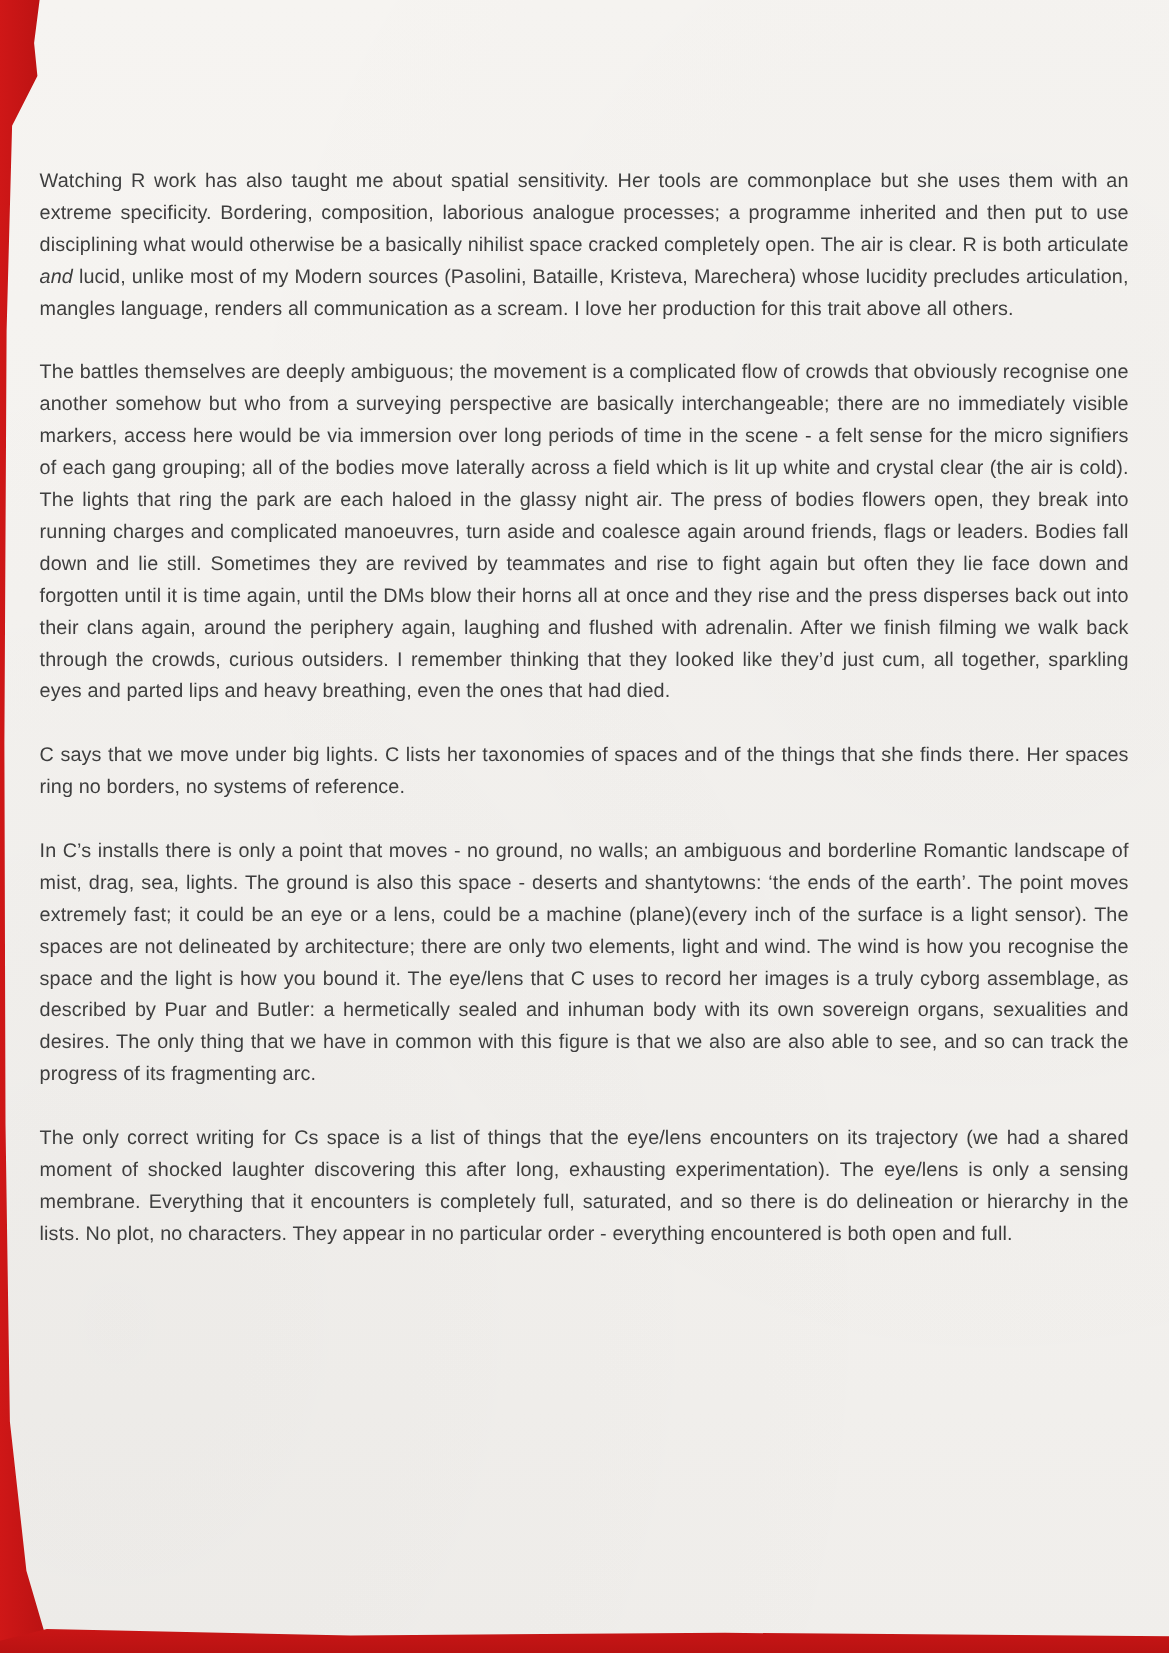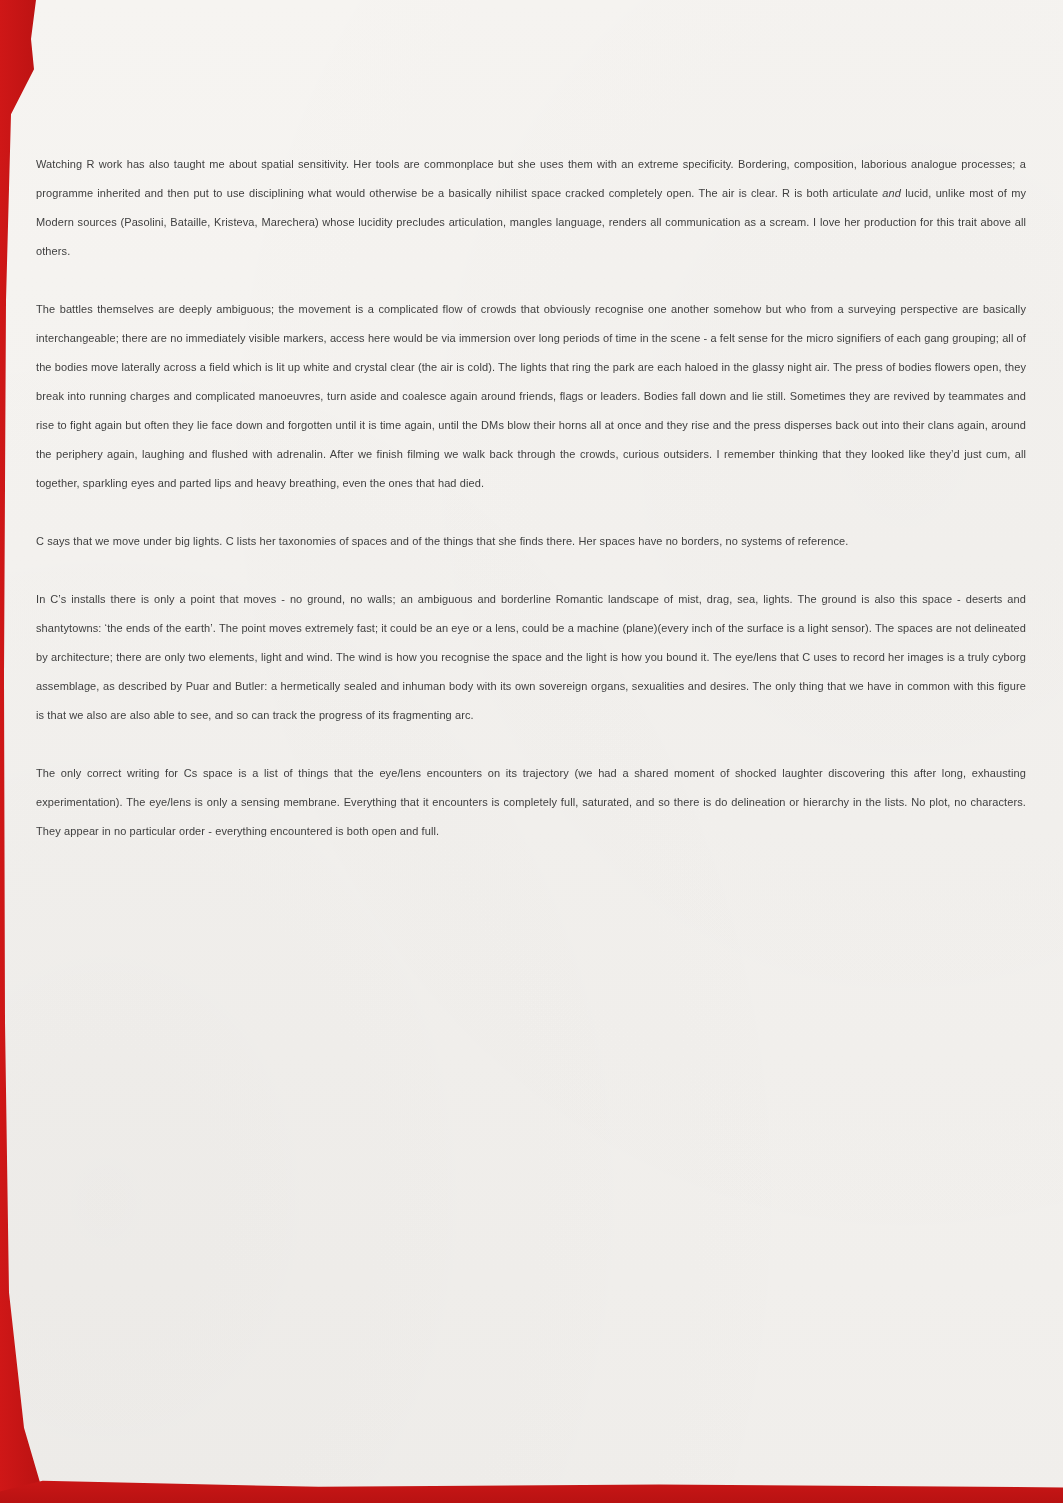--- a/index.html
+++ b/index.html
@@ -54,21 +54,21 @@
     height: 30px;
     background: linear-gradient(180deg, var(--edge-red-bright, #cf1717), var(--edge-red, #b81212));
     clip-path: polygon(0 62%, 4% 26%, 30% 46%, 62% 38%, 100% 48%, 100% 100%, 0 100%);
   }
   .text-block {
     position: absolute;
     left: 36px;
     top: 150px;
     width: 990px;
     color: var(--ink, #3e3e3e);
-    font-size: 11px;
+    font-size: 18px;
     line-height: 29px;
     text-align: justify;
     letter-spacing: 0.1px;
   }
   .para {
     margin: 0 0 29px 0;
   }
   .para em {
     font-style: italic;
   }
@@ -79,19 +79,19 @@
 <div class="scan">
   <div class="paper-sheet"></div>
   <div class="red-edge left"></div>
   <div class="red-edge bottom"></div>
 
   <div class="text-block">
     <p class="para"><span>Watching R work has also taught me about spatial sensitivity. Her tools are commonplace but she uses them with an extreme specificity. Bordering, composition, laborious analogue processes; a programme inherited and then put to use disciplining what would otherwise be a basically nihilist space cracked completely open. The air is clear. R is both articulate </span><em>and</em><span> lucid, unlike most of my Modern sources (Pasolini, Bataille, Kristeva, Marechera) whose lucidity precludes articulation, mangles language, renders all communication as a scream. I love her production for this trait above all others.</span></p>
 
     <p class="para">The battles themselves are deeply ambiguous; the movement is a complicated flow of crowds that obviously recognise one another somehow but who from a surveying perspective are basically interchangeable; there are no immediately visible markers, access here would be via immersion over long periods of time in the scene - a felt sense for the micro signifiers of each gang grouping; all of the bodies move laterally across a field which is lit up white and crystal clear (the air is cold). The lights that ring the park are each haloed in the glassy night air. The press of bodies flowers open, they break into running charges and complicated manoeuvres, turn aside and coalesce again around friends, flags or leaders. Bodies fall down and lie still. Sometimes they are revived by teammates and rise to fight again but often they lie face down and forgotten until it is time again, until the DMs blow their horns all at once and they rise and the press disperses back out into their clans again, around the periphery again, laughing and flushed with adrenalin. After we finish filming we walk back through the crowds, curious outsiders. I remember thinking that they looked like they’d just cum, all together, sparkling eyes and parted lips and heavy breathing, even the ones that had died.</p>
 
-    <p class="para">C says that we move under big lights. C lists her taxonomies of spaces and of the things that she finds there. Her spaces have no borders, no systems of reference.</p>
+    <p class="para">C says that we move under big lights. C lists her taxonomies of spaces and of the things that she finds there. Her spaces ring no borders, no systems of reference.</p>
 
     <p class="para">In C’s installs there is only a point that moves - no ground, no walls; an ambiguous and borderline Romantic landscape of mist, drag, sea, lights. The ground is also this space - deserts and shantytowns: ‘the ends of the earth’. The point moves extremely fast; it could be an eye or a lens, could be a machine (plane)(every inch of the surface is a light sensor). The spaces are not delineated by architecture; there are only two elements, light and wind. The wind is how you recognise the space and the light is how you bound it. The eye/lens that C uses to record her images is a truly cyborg assemblage, as described by Puar and Butler: a hermetically sealed and inhuman body with its own sovereign organs, sexualities and desires. The only thing that we have in common with this figure is that we also are also able to see, and so can track the progress of its fragmenting arc.</p>
 
     <p class="para">The only correct writing for Cs space is a list of things that the eye/lens encounters on its trajectory (we had a shared moment of shocked laughter discovering this after long, exhausting experimentation). The eye/lens is only a sensing membrane. Everything that it encounters is completely full, saturated, and so there is do delineation or hierarchy in the lists. No plot, no characters. They appear in no particular order - everything encountered is both open and full.</p>
   </div>
 </div>
 
 </body></html>

